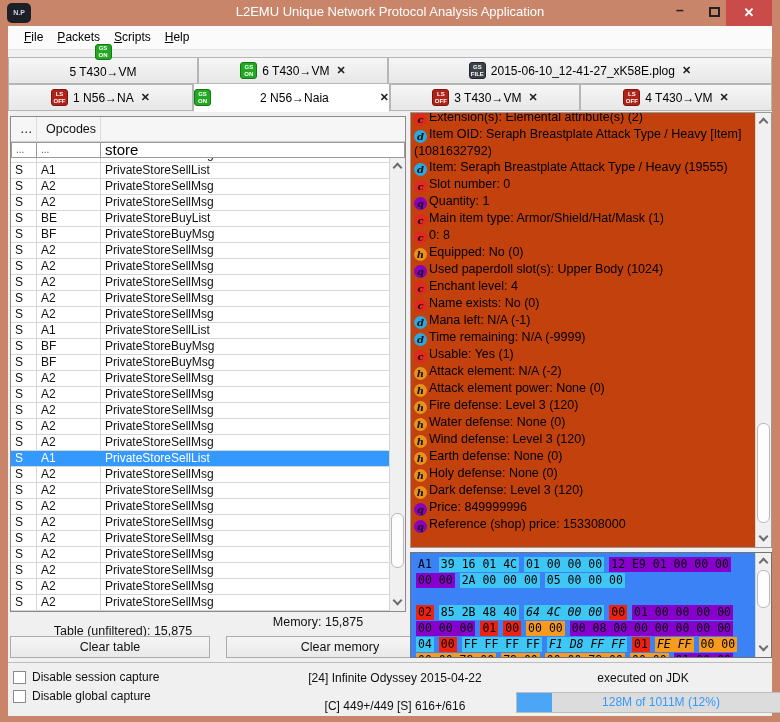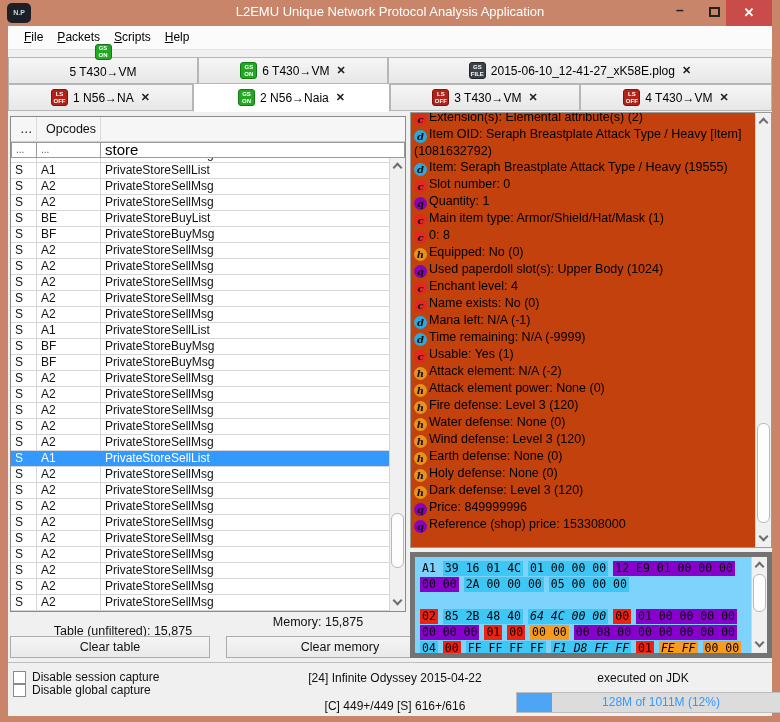--- a/index.html
+++ b/index.html
@@ -83,36 +83,36 @@
   .detail-content { position:absolute; left:3px; top:-4px; right:17px; }
   .dline { font-size:12.5px; line-height:16.4px; color:#000; }
   .dicon { display:inline-block; width:13px; height:13px; border-radius:50%; margin-right:2px; vertical-align:-2px;
            text-align:center; font:italic bold 10px/13px "DejaVu Serif", serif; color:#111; }
   .dicon.c { background:var(--icon_c); }
   .dicon.d { background:var(--icon_d); }
   .dicon.q { background:var(--icon_q); }
   .dicon.h { background:var(--icon_h); }
 
   
-  .hex-panel { position:absolute; left:402px; top:526px; width:362px; height:106px; background:#7dd3fc; border:5px solid #737373; overflow:hidden; }
+  .hex-panel { position:absolute; left:402px; top:526px; width:362px; height:106px; background:#3b82f6; border:1px solid #737373; overflow:hidden; }
   .hex-content { position:absolute; left:5px; top:4px; right:17px; font-family:"DejaVu Sans Mono", monospace; font-size:11.5px; }
   .hexrow { height:16px; line-height:15px; white-space:nowrap; }
   .hb { display:inline-block; padding:0 2px; margin-right:5px; color:#000; }
   .hb.cyan   { background:var(--hex_cyan); }
   .hb.purple { background:var(--hex_purple); }
   .hb.red    { background:var(--hex_red); }
   .hb.orange { background:var(--hex_orange); }
   .hb.italic { font-style:italic; }
 
   
   .statusbar { position:absolute; left:0; top:636px; width:764px; height:54px; background:#f0f0f0; border-top:1px solid #bdbdbd; }
   .chk { position:absolute; left:5px; display:flex; align-items:center; gap:6px; font-size:12px; }
   .chk .box { width:13px; height:13px; background:#fff; border:1px solid #8a8a8a; }
   #chk-session { top:7px; }
-  #chk-global  { top:20px;align-items:flex-end; }
+  #chk-global  { top:26px;align-items:flex-end; }
   .st-center { position:absolute; left:252px; width:270px; text-align:center; font-size:12px; }
   #st-protocol { top:8px; }
   #st-counters { top:36px; }
   #st-jdk { position:absolute; left:530px; width:210px; top:8px; text-align:center; font-size:12px; }
   .membar { position:absolute; left:508px; top:29px; width:290px; height:21px; background:#dcdcdc; border:1px solid #bdbdbd; }
   .memfill { position:absolute; left:0; top:0; height:100%; background:var(--progress_fill); }
   .memtext { position:absolute; left:0; top:0; width:100%; height:100%; text-align:center; line-height:19px;
              color:var(--progress_text); font-size:12px; }
 </style>
 </head>
@@ -160,21 +160,21 @@
       </div>
     <div class="tabrow" id="tabrow2">
         <div class="tab" style="left: 0px; width: 185px;">
           <span class="badge ls-off">
             <span>LS</span>
             <span>OFF</span>
           </span>
           <span>1 N56→NA</span>
           <span class="close-x">✕</span>
         </div>
-        <div class="tab selected" style="left: 185px; width: 197px;">
+        <div class="tab selected" style="left: 185px; width: 197px; justify-content: space-between;">
           <span class="badge gs-on">
             <span>GS</span>
             <span>ON</span>
           </span>
           <span>2 N56→Naia</span>
           <span class="close-x">✕</span>
         </div>
         <div class="tab" style="left: 382px; width: 190px;">
           <span class="badge ls-off">
             <span>LS</span>

